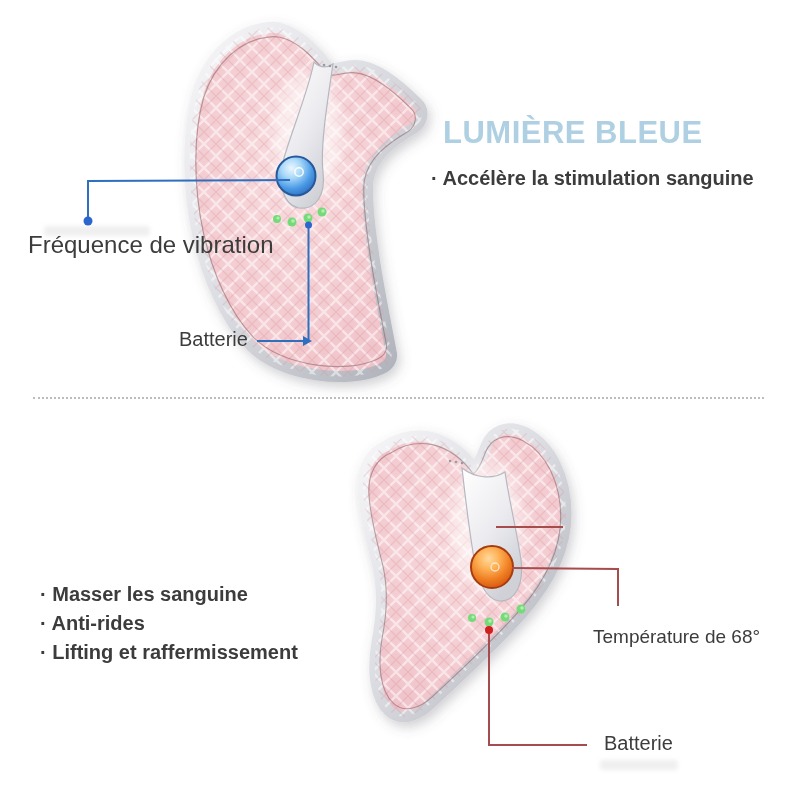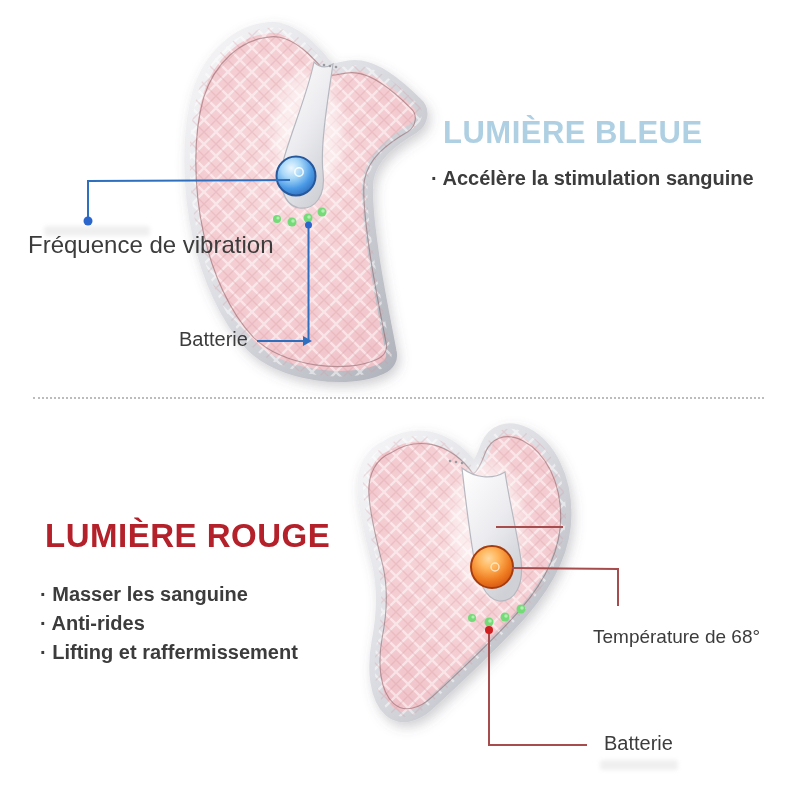--- a/index.html
+++ b/index.html
@@ -193,21 +193,20 @@
     <li>· Accélère la stimulation sanguine</li>
   </ul>
 
   <div class="callout freq">
     <div>Fréquence de vibration</div>
   </div>
   <div class="callout batt-top">Batterie</div>
 
   <div class="divider"></div>
 
-  <div class="title title-red">LUMIÈRE ROUGE</div>
   <ul class="bullets bullets-bottom">
     <li>· Masser les sanguine</li>
     <li>· Anti-rides</li>
     <li>· Lifting et raffermissement</li>
   </ul>
 
   <div class="callout temp">Température de 68°</div>
   <div class="callout batt-bottom">Batterie</div>
 
   <div class="smudge smudge-1"></div>

